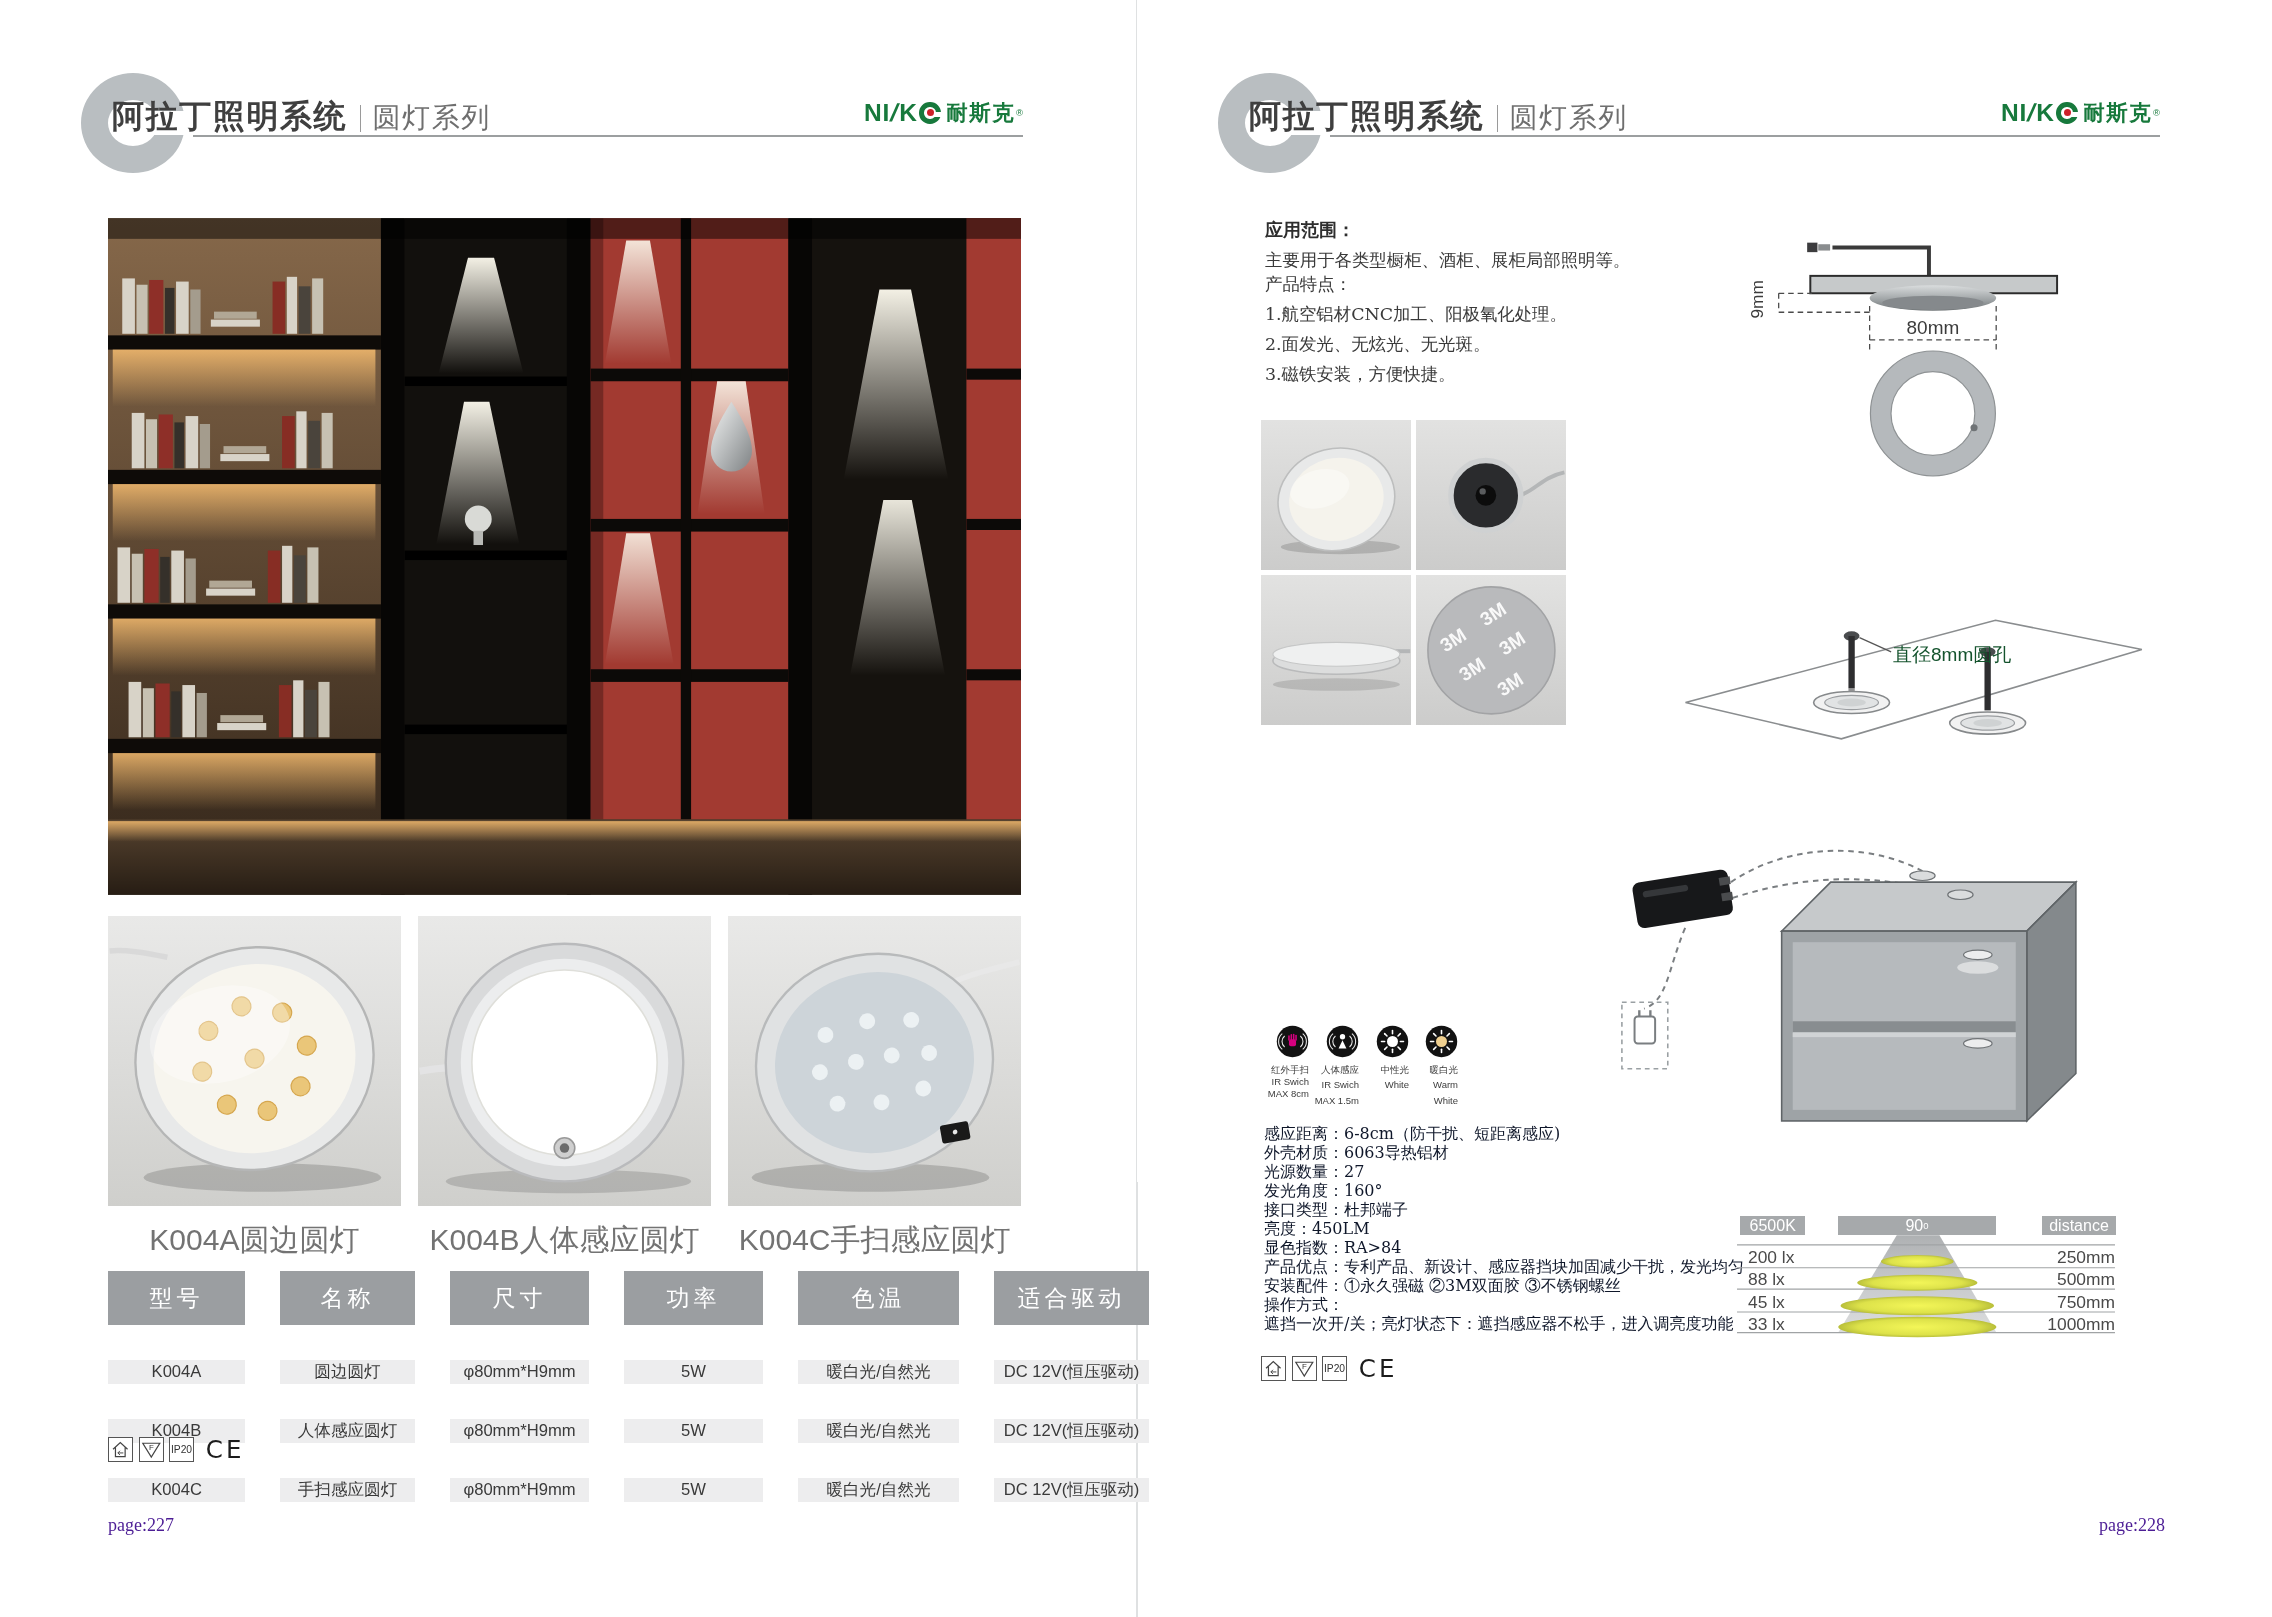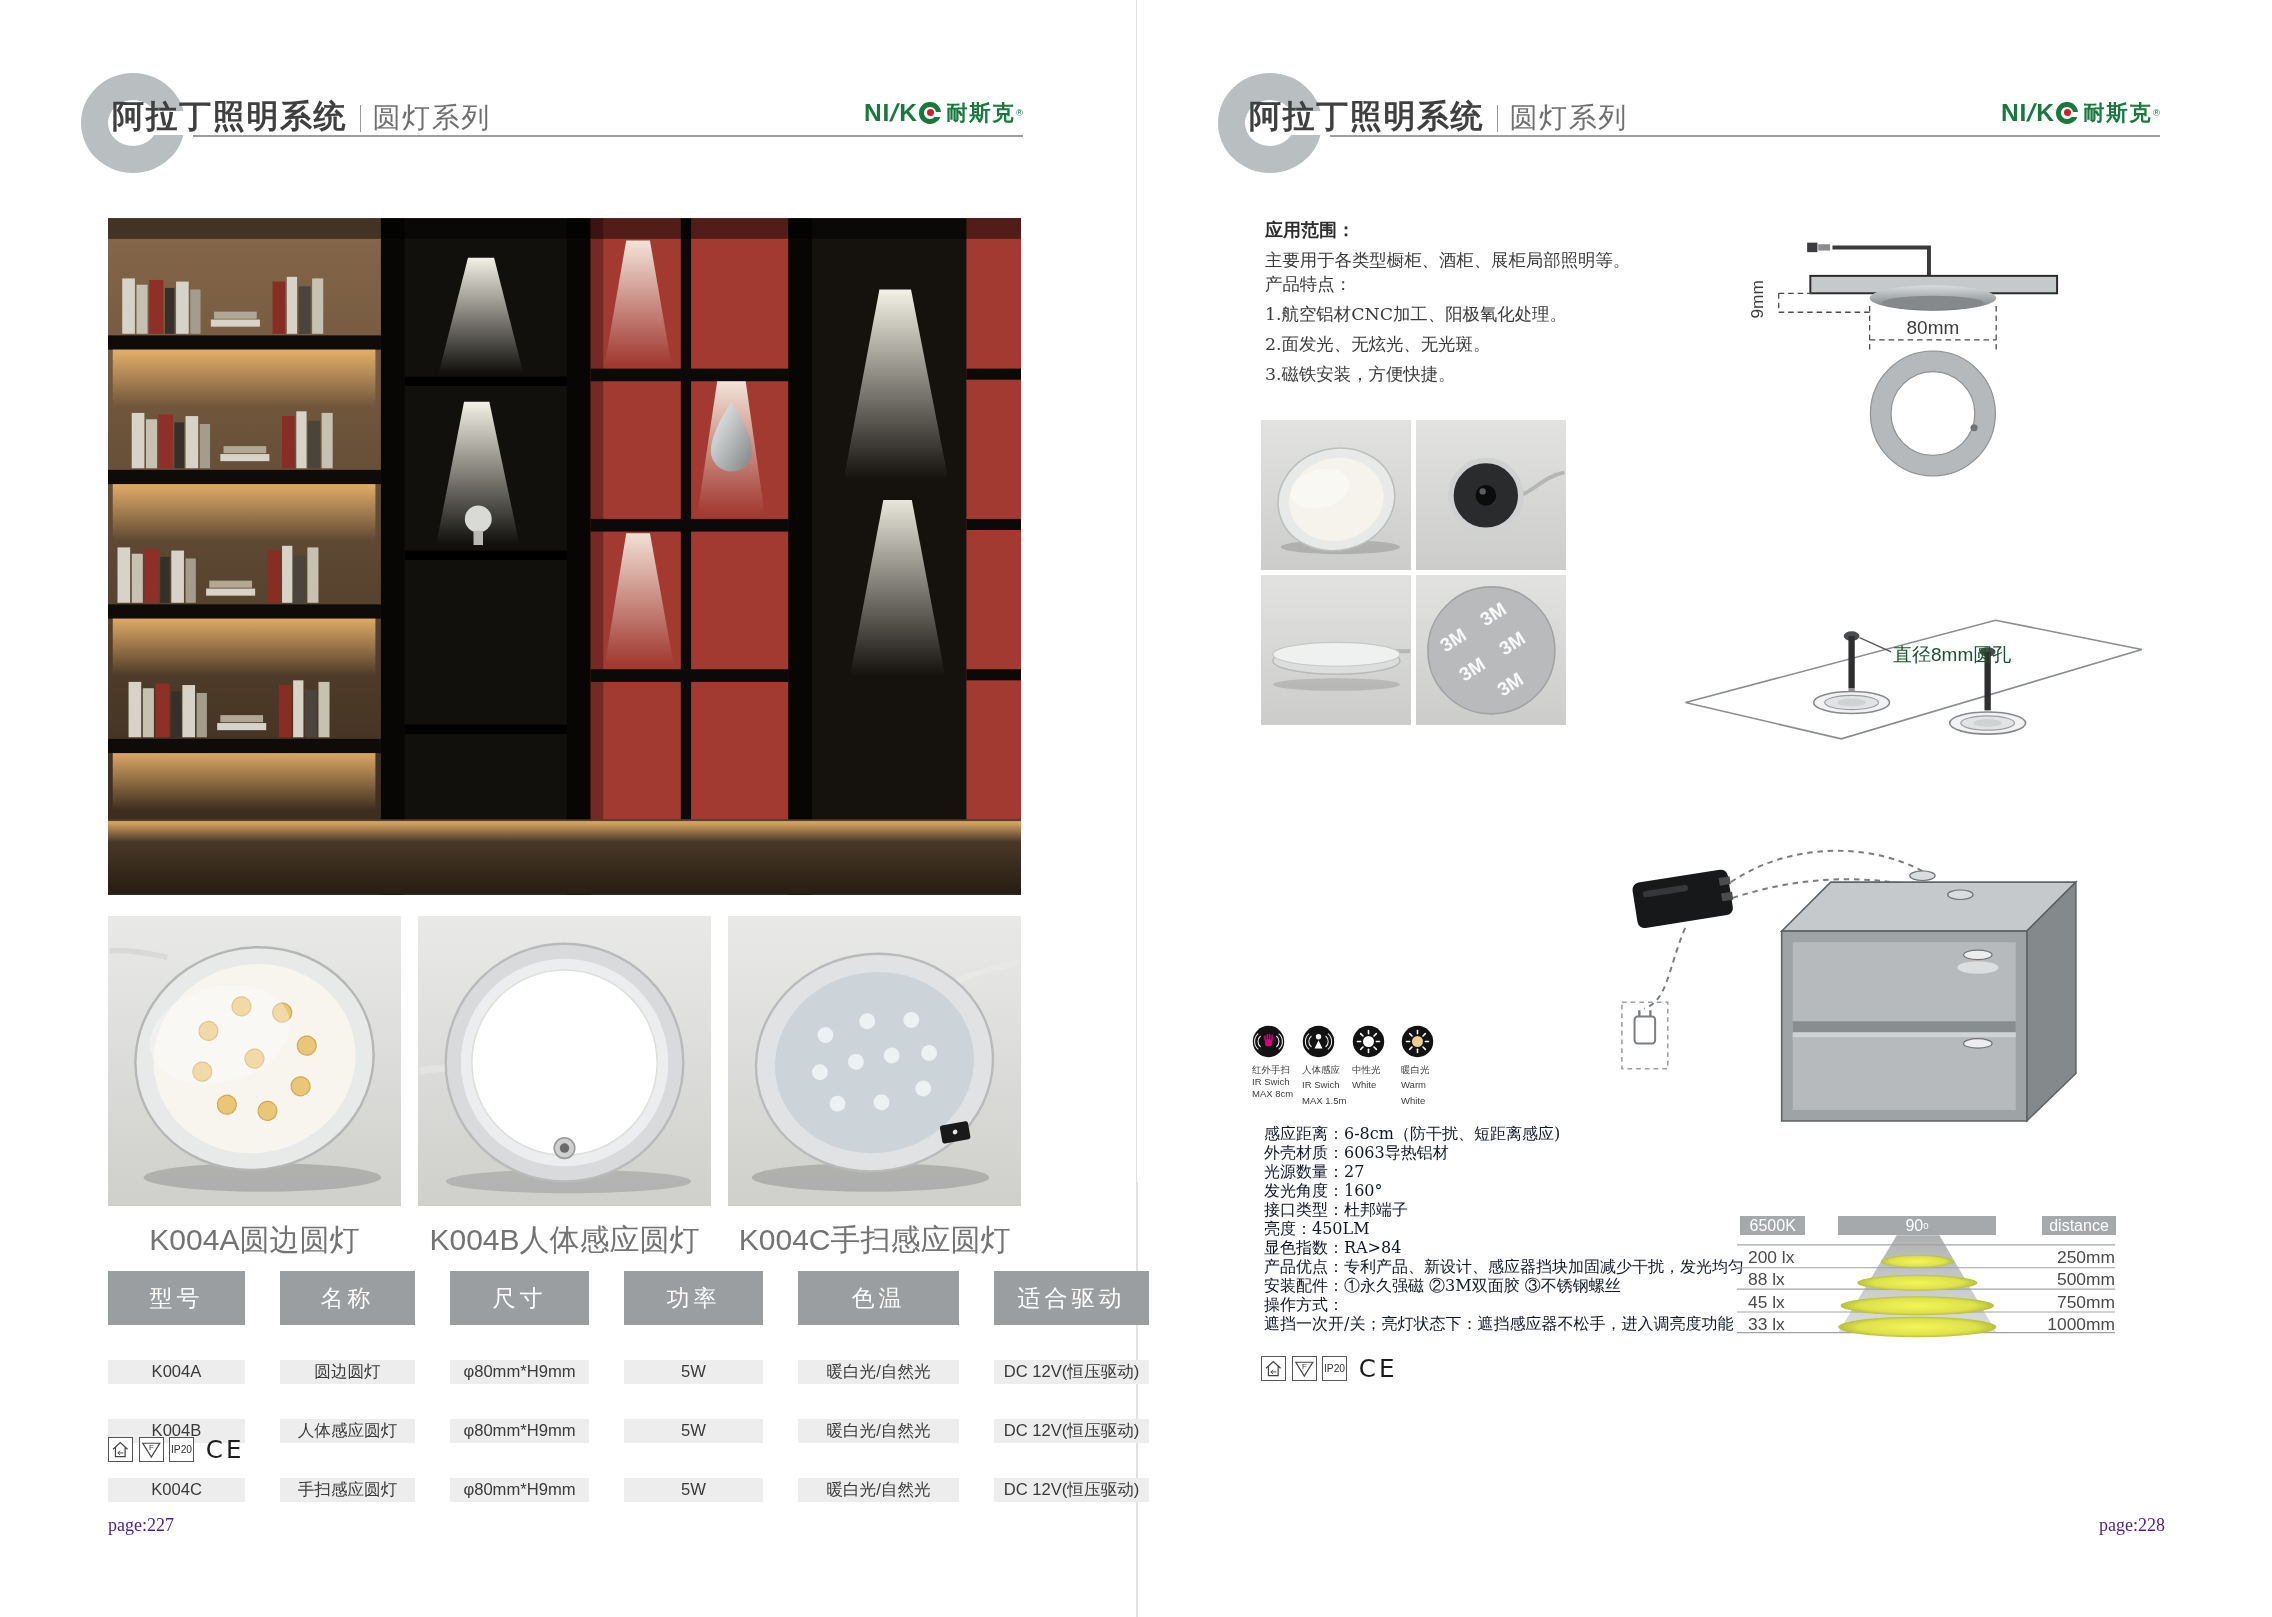--- a/index.html
+++ b/index.html
@@ -63,21 +63,21 @@
   .app-title{font-size:18px;font-weight:700;color:#2e2e2e;}
   .app-line{font-size:17.4px;color:#3a3a3a;}
   .spec-lines div{font-size:16px;color:#0f172a;line-height:19px;white-space:nowrap;}
 
   
   .pgrid{position:absolute;left:124px;top:420px;width:304px;height:304px;display:grid;
          grid-template-columns:150px 150px;grid-template-rows:150px 150px;gap:4.7px;}
   .pgrid .cell{background:linear-gradient(#e2e2e1,#cccccb);overflow:hidden;}
 
   
-  .mode{position:absolute;width:57px;text-align:left;}
+  .mode{position:absolute;width:57px;text-align:right;}
   .mode .mcap{font-size:9.5px;line-height:12px;color:#3c3c3c;margin-top:3.2px;}
 
   
   .photometry{position:absolute;left:600px;top:1210px;width:378px;height:136px;}
   .ph-box{position:absolute;background:#a6a9ab;color:#fff;font-size:16px;
           display:flex;align-items:center;justify-content:center;height:19px;}
   .ph-lux{position:absolute;left:11px;width:63px;text-align:left;font-size:17.4px;color:#4a4a4a;}
   .ph-mm{position:absolute;right:0;width:87px;text-align:right;font-size:17.4px;color:#4a4a4a;}
 </style>
 </head>

